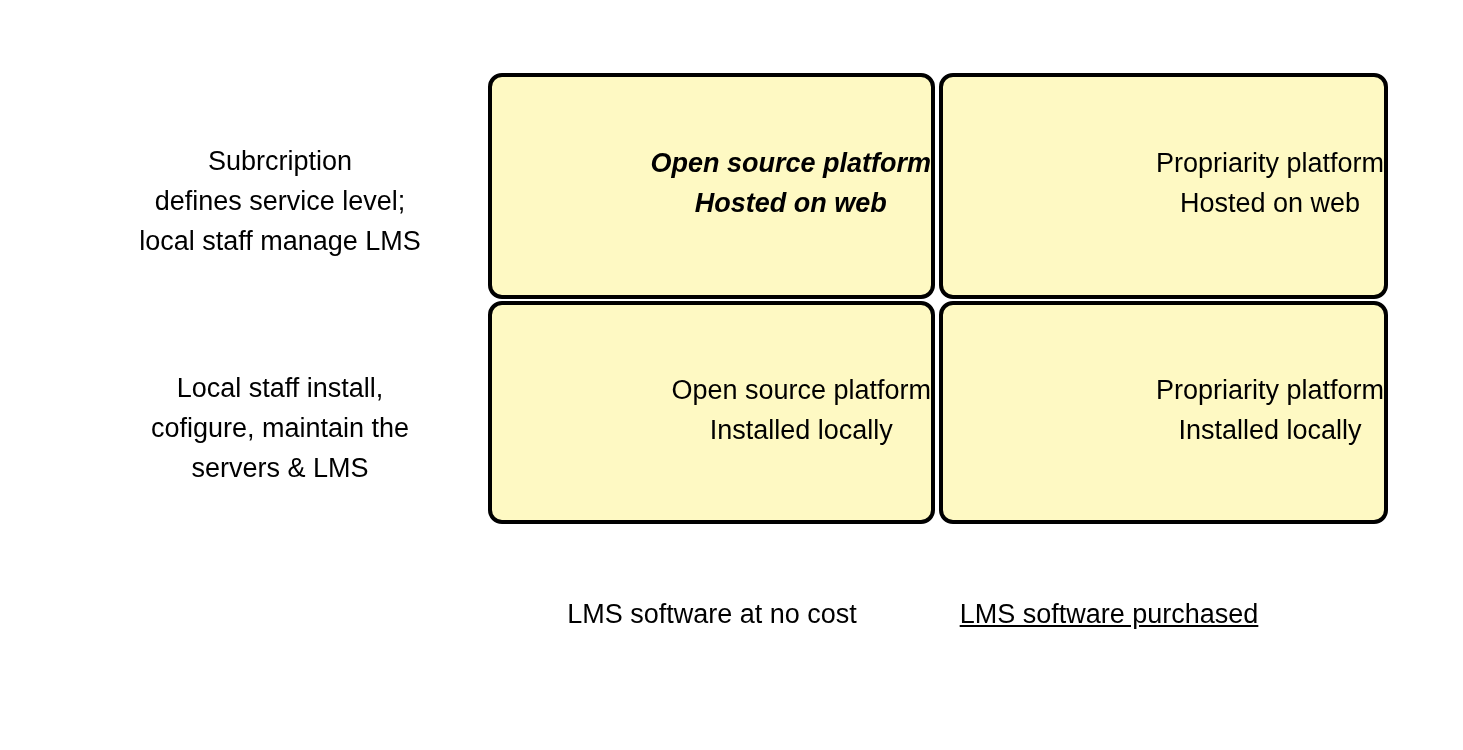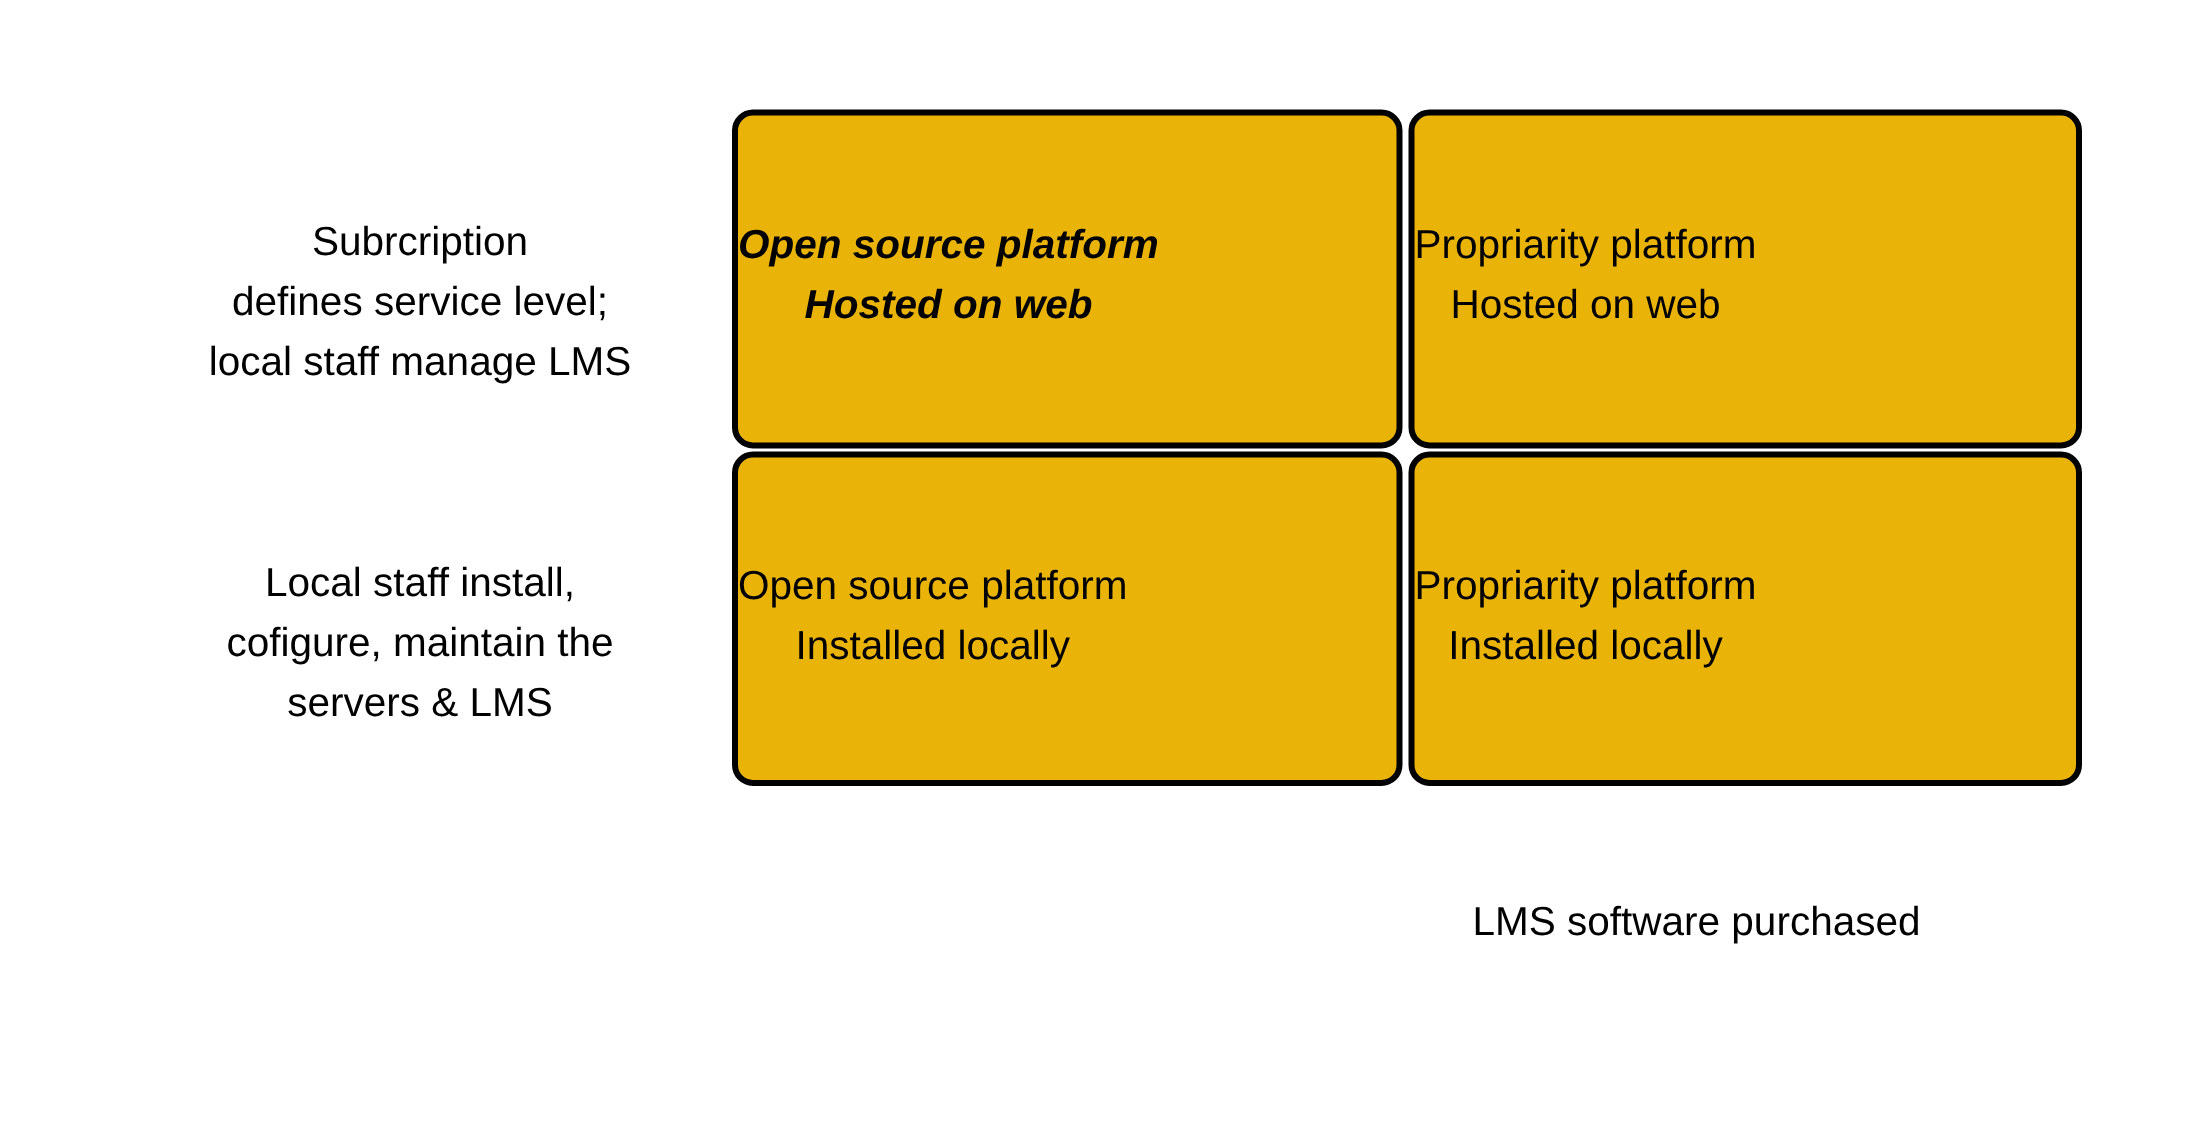--- a/index.html
+++ b/index.html
@@ -26,24 +26,24 @@
     white-space: pre-line;
   }
   #row-label-1 { top: 141px; }
   #row-label-2 { top: 368px; }
 
   .cell {
     position: absolute;
     box-sizing: border-box;
     border: 4px solid #000000;
     border-radius: 14px;
-    background: #eab308;
+    background: #fef9c3;
     display: flex;
     align-items: center;
-    justify-content: flex-start;
+    justify-content: flex-end;
     text-align: center;
     font-size: 27px;
     line-height: 40px;
     white-space: pre-line;
   }
   .cell-inner { padding-bottom: 6px; }
   #cell-tl { left: 488px; top: 73px;  width: 447px; height: 226px; }
   #cell-tr { left: 939px; top: 73px;  width: 449px; height: 226px; }
   #cell-bl { left: 488px; top: 301px; width: 447px; height: 223px; }
   #cell-br { left: 939px; top: 301px; width: 449px; height: 223px; }
@@ -51,21 +51,21 @@
 
   .col-label {
     position: absolute;
     top: 598px;
     width: 460px;
     text-align: center;
     font-size: 27px;
     line-height: 32px;
   }
   #col-label-1 { left: 482px; }
-  #col-label-2 { left: 901px; }
+  #col-label-2 { left: 879px; text-decoration: underline; }
 </style>
 </head>
 <body>
 
 <div id="canvas">
 
   <div class="row-label" id="row-label-1">Subrcription
 defines service level;
 local staff manage LMS</div>
 
@@ -86,16 +86,17 @@
   <div class="cell" id="cell-bl">
     <span class="cell-inner">Open source platform
 Installed locally</span>
   </div>
 
   <div class="cell" id="cell-br">
     <span class="cell-inner">Propriarity platform
 Installed locally</span>
   </div>
 
+  <div class="col-label" id="col-label-1">LMS software at no cost</div>
 
   <div class="col-label" id="col-label-2">LMS software purchased</div>
 
 </div>
 
 </body></html>

